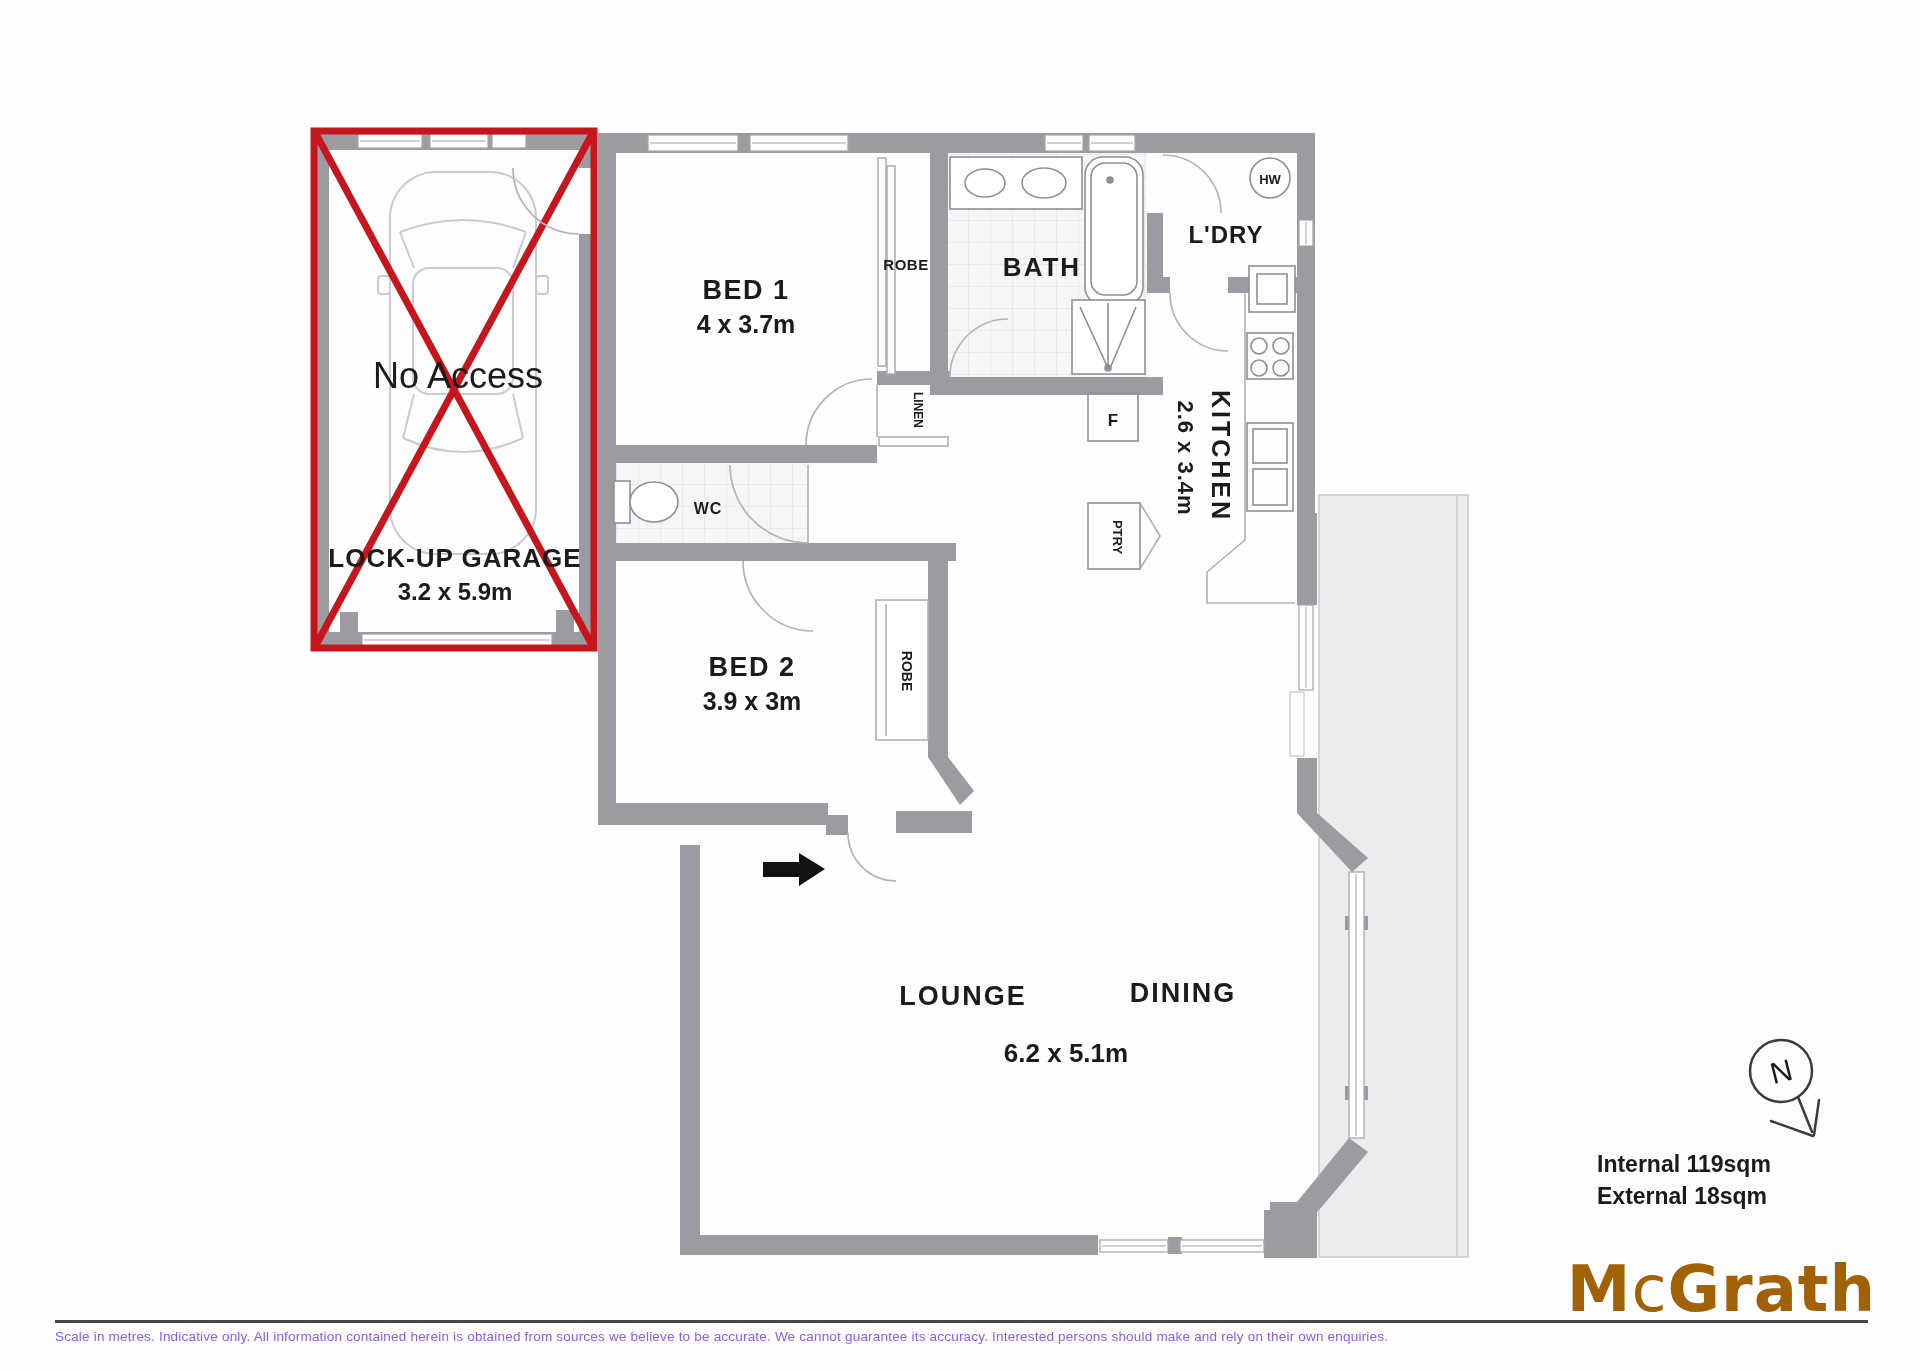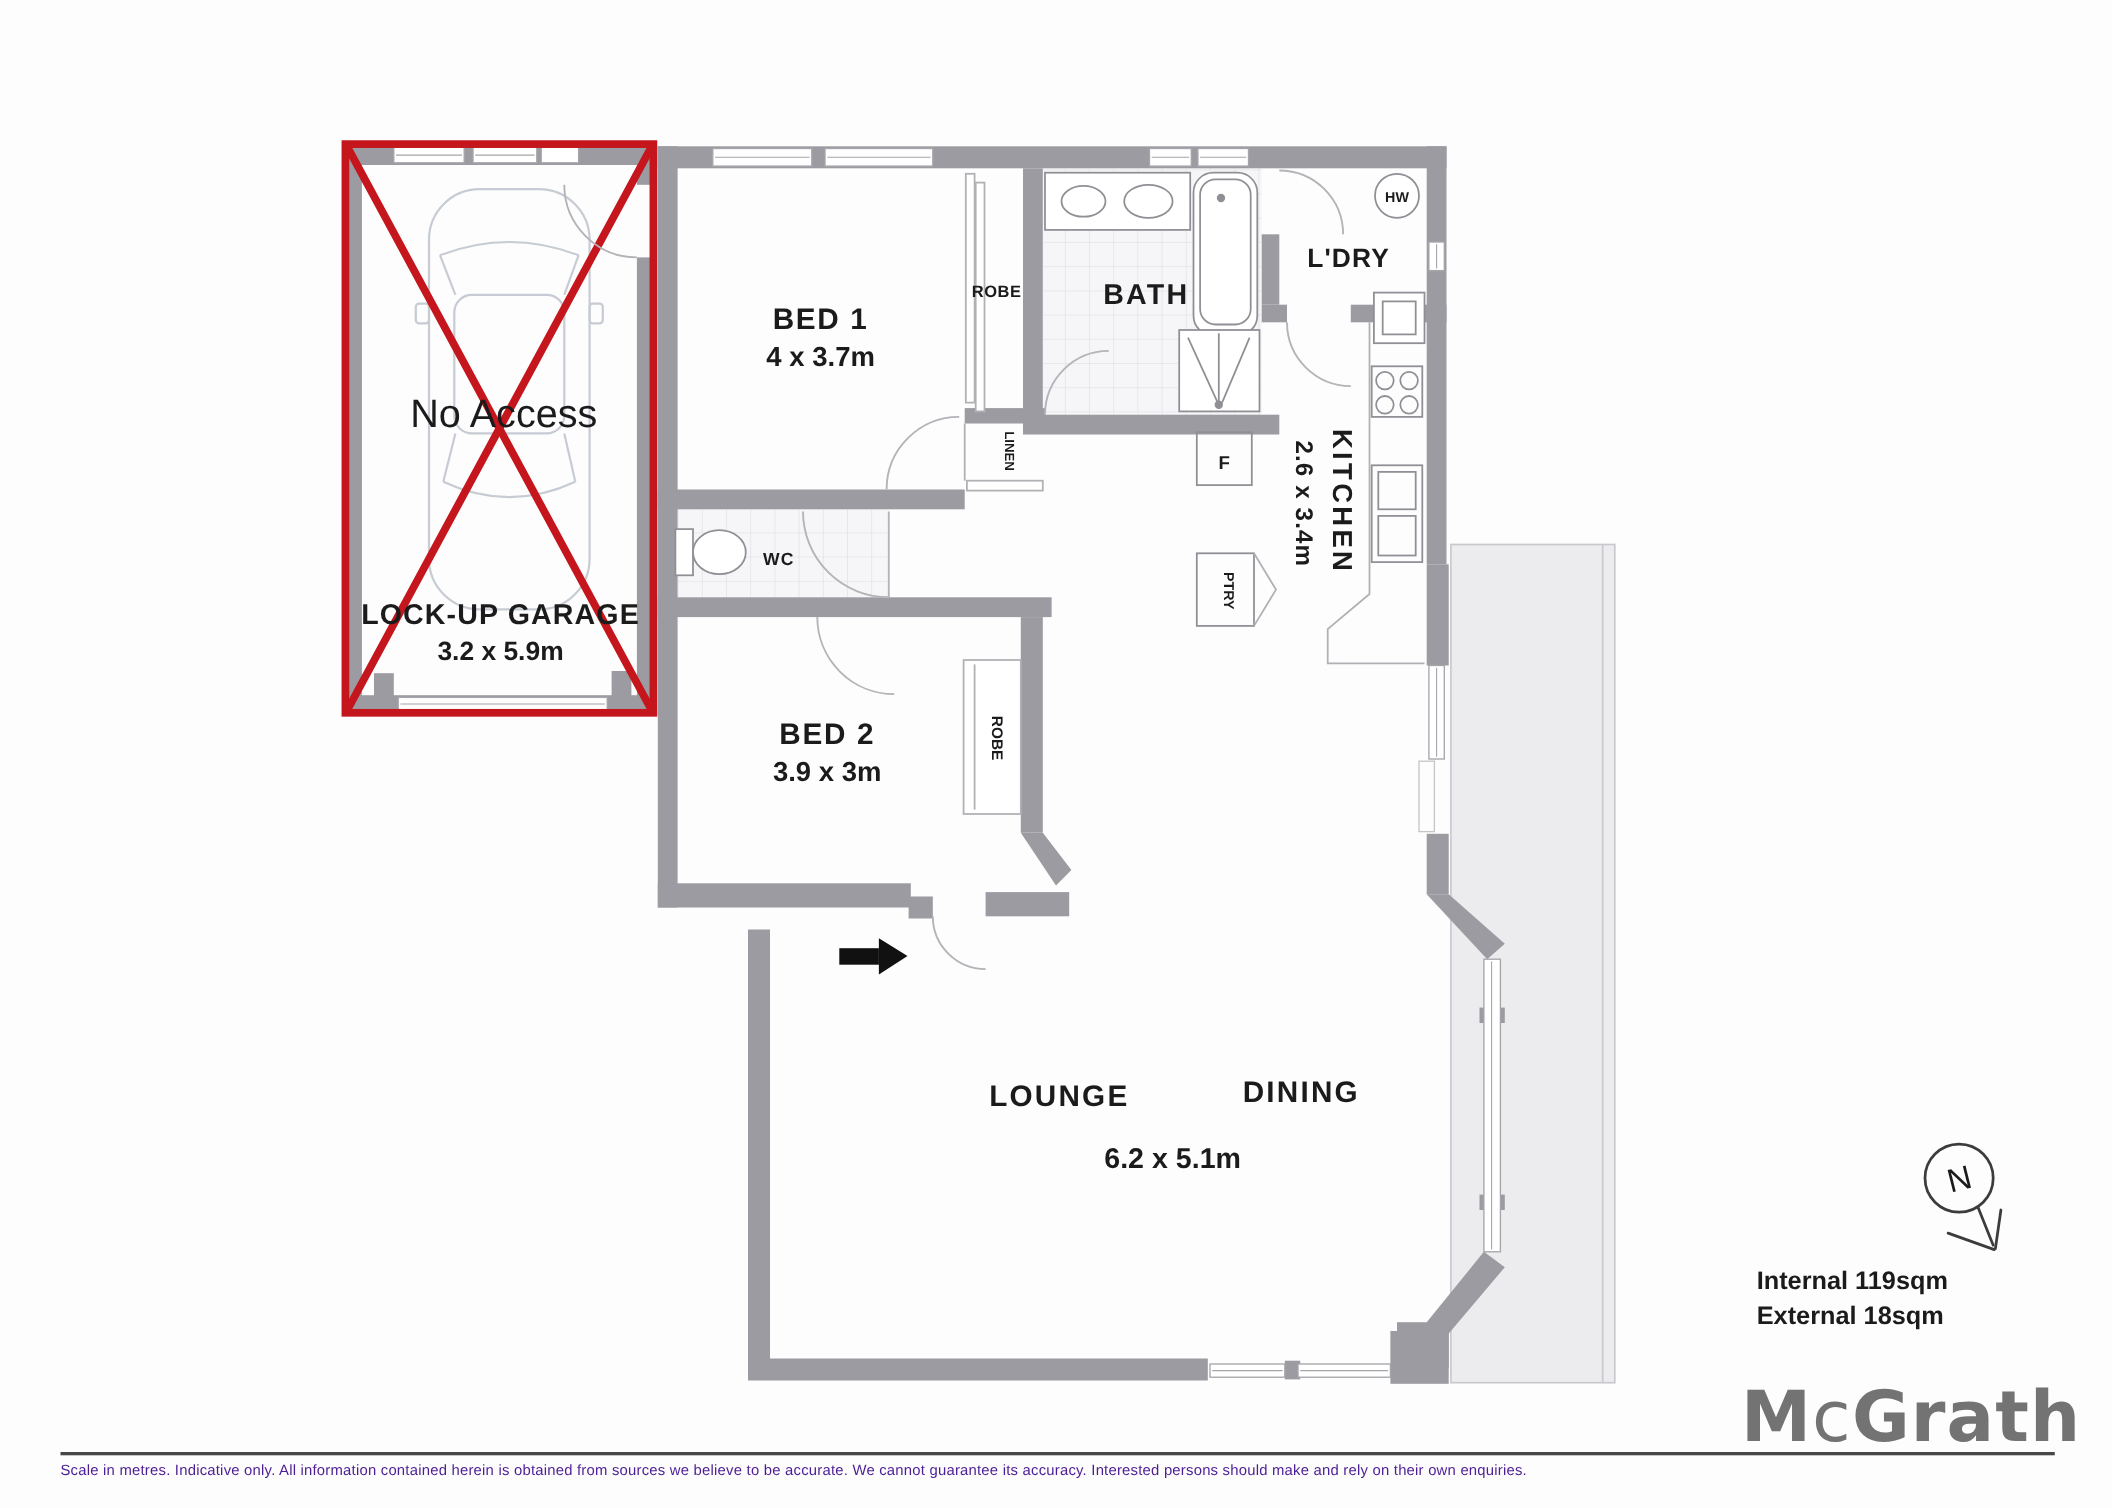--- a/index.html
+++ b/index.html
@@ -1,25 +1,25 @@
 <!DOCTYPE html>
 <html><head>
 <meta charset="utf-8">
 <style>
   html,body{margin:0;padding:0;background:#ffffff;}
   .page{position:relative;width:1920px;height:1371px;background:#fdfdfd;overflow:hidden;
         font-family:"Liberation Sans",sans-serif;}
   svg{position:absolute;inset:0;}
   svg text{fill:#1b1b1b;font-family:"Liberation Sans",sans-serif;}
-  .logo{position:absolute;top:1252px;right:28px;font-size:64px;font-weight:700;
-        letter-spacing:1px;color:#737373;font-family:"DejaVu Sans",sans-serif;}
+  .logo{position:absolute;top:1252px;right:44px;font-size:64px;font-weight:700;
+        letter-spacing:1px;color:#a16207;font-family:"DejaVu Sans",sans-serif;}
   .logo .c{font-weight:400;}
   .rule{position:absolute;left:55px;top:1320px;width:1813px;height:3px;background:#474747;}
   .disclaimer{position:absolute;left:55px;top:1329px;width:1790px;font-size:13.5px;
-        color:#4c1d95;letter-spacing:0.2px;}
+        color:#8b5cf6;letter-spacing:0.2px;}
 </style>
 </head>
 <body>
 
 <div class="page">
 
 <svg viewBox="0 0 1920 1371" width="1920" height="1371">
   <defs>
     <pattern id="tiles" width="22" height="22" patternUnits="userSpaceOnUse">
       <rect width="22" height="22" fill="#f6f6f8"></rect>

